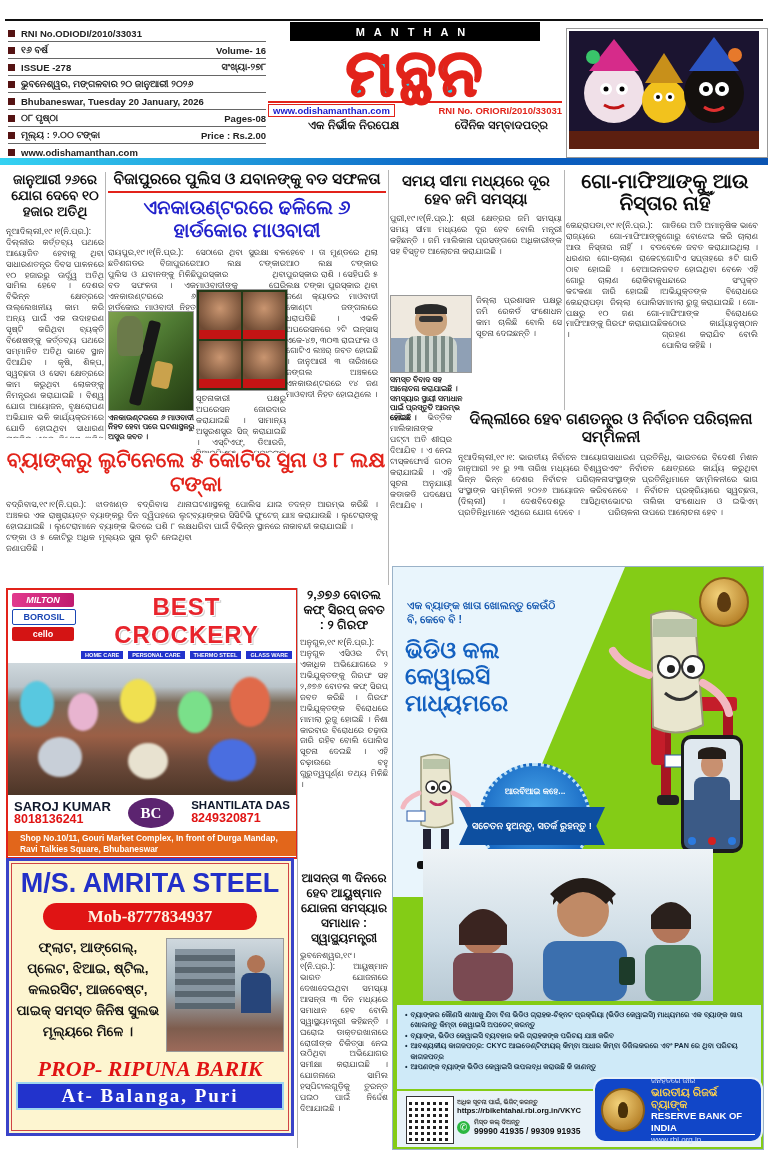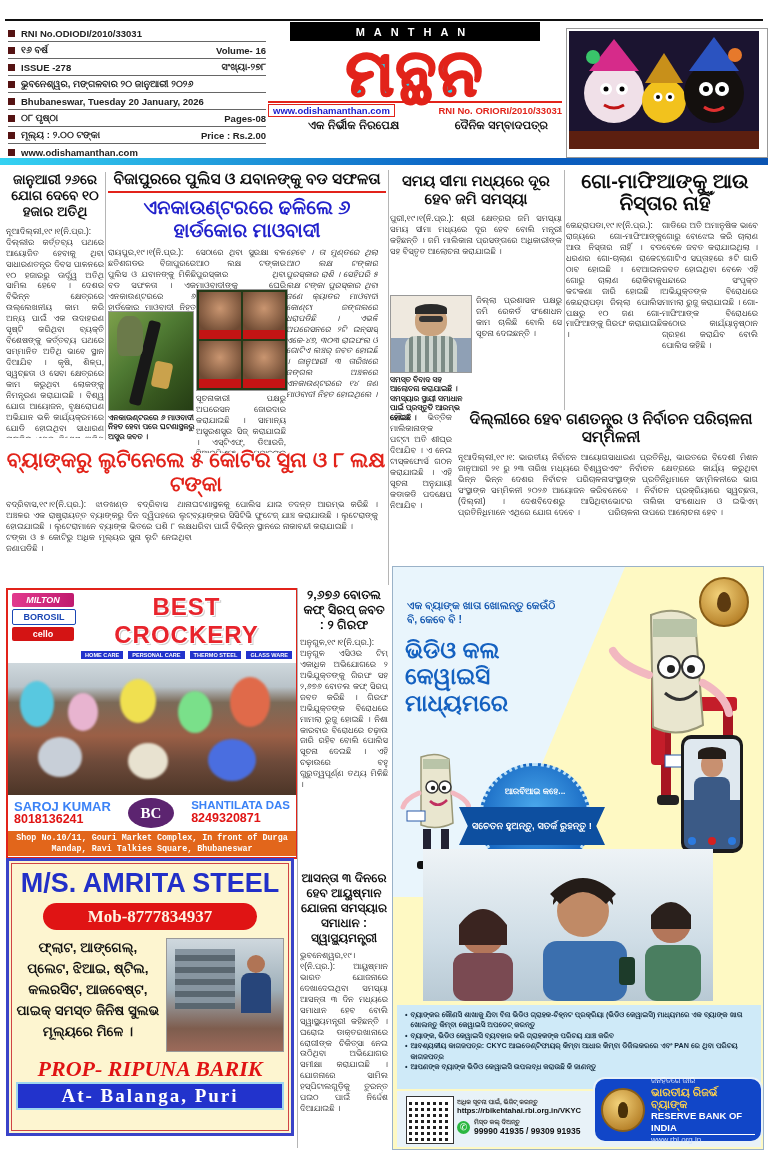--- a/index.html
+++ b/index.html
@@ -46,42 +46,42 @@
   .logo-chip{width:62px;height:14px;display:flex;align-items:center;justify-content:center;
              font-size:9px;font-weight:bold;border-radius:2px;margin-bottom:2px;}
   .crock-title{font-size:24px;font-weight:bold;color:#e8242c;
                text-shadow:1px 1px 0 #fff,2px 2px 0 #00000033;letter-spacing:1px;}
   .crock-chip{background:#2233cc;color:#fff;font-size:5.6px;font-weight:bold;
               padding:1px 4px;border:1px solid #fff;white-space:nowrap;}
   .crock-shop{height:132px;background:
       linear-gradient(180deg,#cfd8dd 0%,#b9c3c9 18%,#7b6a58 30%,#9b5f46 55%,#6d4a3a 75%,#4c3527 100%);
       position:relative;}
   .blob{position:absolute;border-radius:50%;filter:blur(1px);}
-  .crock-name{color:#3b82f6;font-weight:bold;font-size:13px;line-height:1;}
+  .crock-name{color:#0f172a;font-weight:bold;font-size:13px;line-height:1;}
   .crock-num{color:#e01414;font-weight:bold;font-size:12.5px;line-height:1.1;}
   .bc-oval{width:46px;height:30px;border-radius:50%;background:#5c2470;color:#fff;
            display:flex;align-items:center;justify-content:center;font-family:"Liberation Serif",serif;
            font-size:15px;font-weight:bold;}
   .crock-addr{background:#e2661b;color:#fff;font-size:8.4px;font-weight:bold;
-              text-align:center;line-height:1.25;padding:2px 4px;font-family:Liberation Mono, monospace;}
+              text-align:left;line-height:1.25;padding:2px 12px;}
   .ad-amrita{left:6px;top:858px;width:288px;height:278px;background:#fdf5d0;
              border:3px solid #3a43c8;box-sizing:border-box;}
   .amrita-in{position:absolute;inset:2px;border:1px solid #d04444;padding:4px;box-sizing:border-box;}
   .amrita-title{text-align:center;font-size:27px;font-weight:bold;color:#2230c8;letter-spacing:0px;}
   .amrita-pill{margin:4px auto 1px;width:214px;height:27px;background:#e01414;border-radius:14px;
                display:flex;align-items:center;justify-content:center;color:#fff4e2;
                font-family:"Liberation Serif",serif;font-size:17px;font-weight:bold;}
   .amrita-items{font-size:13.5px;font-weight:bold;text-align:center;line-height:1.55;color:#111;}
   .amrita-prop{text-align:center;font-family:"Liberation Serif",serif;font-weight:bold;
                font-size:22px;color:#e01414;font-style:italic;}
   .amrita-strip{background:#2233cc;color:#fff;font-family:"Liberation Serif",serif;
                 font-weight:bold;font-size:19px;text-align:center;letter-spacing:2px;
                 border:2px solid #9fd6ef;padding:1px 0;}
   
-  .ad-rbi{left:392px;top:566px;width:372px;height:584px;background:#fef9c3;overflow:hidden;
+  .ad-rbi{left:392px;top:566px;width:372px;height:584px;background:#84cc16;overflow:hidden;
           border:1px solid #9ab2c8;box-sizing:border-box;}
   .rbi-wedge{position:absolute;left:0;top:0;width:232px;height:330px;background:#e9f5fc;
              clip-path:polygon(0 0,100% 0,40% 100%,0 100%);}
   .rbi-tag{position:absolute;left:14px;top:32px;width:160px;font-size:10.5px;font-weight:bold;
            color:#1558b0;line-height:1.3;}
   .rbi-head{position:absolute;left:12px;top:70px;width:170px;font-size:23px;font-weight:bold;
             color:#1461c0;line-height:1.15;white-space:pre-line;}
   .seal{border-radius:50%;background:radial-gradient(circle at 40% 35%,#f3d27a,#b8832b 75%);
         border:2px solid #8a5f18;display:flex;align-items:center;justify-content:center;}
   .badge{position:absolute;left:86px;top:196px;width:106px;height:106px;border-radius:50%;
@@ -241,21 +241,21 @@
           <div class="face-cell">
               <div class="face-strip"></div>
             </div>
           <div class="face-cell">
               <div class="face-strip"></div>
             </div>
         </div>
         <div class="body-txt" style="height:60px;margin-top:2px;">ସୂଚନାକାରୀ ପକ୍ଷରୁ ଅପରେସନ ଜୋରଦାର କରାଯାଇଛି । ସାମାନ୍ୟ ଅସ୍ତ୍ରଶସ୍ତ୍ର ସିଜ୍ କରାଯାଇଛି । ଏସ୍‌ଟିଏଫ୍, ଡିଆରଜି, ସିଆରପିଏଫ୍ ଯବାନଙ୍କ ଅପରେସନରେ ବେଶ୍ ଏହି ସଫଳତା ମିଳିଛି ।</div>
       </div>
       <div style="width:92px;">
-        <div class="body-txt" style="height:208px;font-style:italic;">ହେବେ । ତା ମୁଣ୍ଡରେ ଥିଲା ଆଠ ଲକ୍ଷ ଟଙ୍କାର ପୁରସ୍କାର ରାଶି । ସେହିପରି ୫ ଲକ୍ଷ ଟଙ୍କା ପୁରସ୍କାର ଥିବା ଜଣେ କ୍ୟାଡର ମାଓବାଦୀ କୋଣ୍ଟା ଜଙ୍ଗଲରେ ଧରାପଡିଛି । ଏଭଳି ଅପରେସନରେ ୨ଟି ଇନ୍ସାସ୍ ଏକେ-୪୭, ୩୦୩ ରାଇଫଲ ଓ ଗୋଟିଏ ଲଞ୍ଚର୍ ଜବତ ହୋଇଛି । ଜାନୁଆରୀ ୩ ତାରିଖରେ ଜଙ୍ଗଲ ଅଞ୍ଚଳରେ ଏନକାଉଣ୍ଟରରେ ୧୪ ଜଣ ମାଓବାଦୀ ନିହତ ହୋଇଥିଲେ ।</div>
+        <div class="body-txt" style="height:208px;">ହେବେ । ତା ମୁଣ୍ଡରେ ଥିଲା ଆଠ ଲକ୍ଷ ଟଙ୍କାର ପୁରସ୍କାର ରାଶି । ସେହିପରି ୫ ଲକ୍ଷ ଟଙ୍କା ପୁରସ୍କାର ଥିବା ଜଣେ କ୍ୟାଡର ମାଓବାଦୀ କୋଣ୍ଟା ଜଙ୍ଗଲରେ ଧରାପଡିଛି । ଏଭଳି ଅପରେସନରେ ୨ଟି ଇନ୍ସାସ୍ ଏକେ-୪୭, ୩୦୩ ରାଇଫଲ ଓ ଗୋଟିଏ ଲଞ୍ଚର୍ ଜବତ ହୋଇଛି । ଜାନୁଆରୀ ୩ ତାରିଖରେ ଜଙ୍ଗଲ ଅଞ୍ଚଳରେ ଏନକାଉଣ୍ଟରରେ ୧୪ ଜଣ ମାଓବାଦୀ ନିହତ ହୋଇଥିଲେ ।</div>
       </div>
     </div>
   </div>
 
   <div class="abs" style="left:390px;top:172px;width:172px;">
     <div class="hl" style="font-size:15px;line-height:1.2;text-align:center;">ସମୟ ସୀମା ମଧ୍ୟରେ ଦୂର ହେବ ଜମି ସମସ୍ୟା</div>
     <div class="body-txt" style="height:80px;margin-top:5px;">ପୁରୀ,୧୯।୧(ନି.ପ୍ର.): ଶ୍ରୀ କ୍ଷେତ୍ରର ଜମି ସମସ୍ୟା ସମୟ ସୀମା ମଧ୍ୟରେ ଦୂର ହେବ ବୋଲି ମନ୍ତ୍ରୀ କହିଛନ୍ତି । ଜମି ମାଲିକାନା ପ୍ରସଙ୍ଗରେ ଅଧିକାରୀଙ୍କ ସହ ବିସ୍ତୃତ ଆଲୋଚନା କରାଯାଇଛି ।</div>
     <div style="display:flex;gap:4px;margin-top:2px;">
       <div class="photo" style="width:80px;height:76px;background:linear-gradient(180deg,#efe9df 55%,#8fa0b5 55%);position:relative;">
         <div class="abs" style="left:24px;top:10px;width:32px;height:30px;background:#caa37e;border-radius:45%;"></div>

